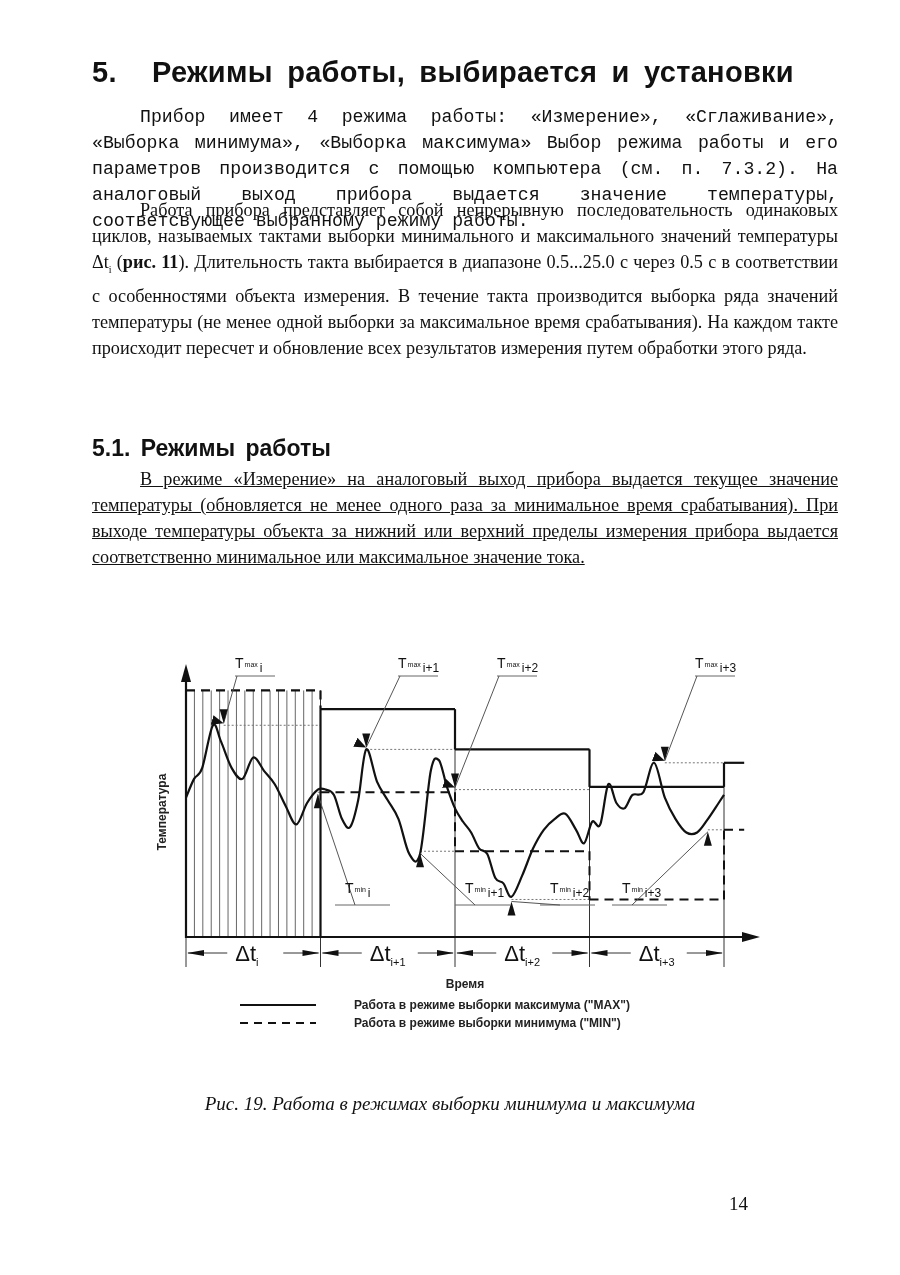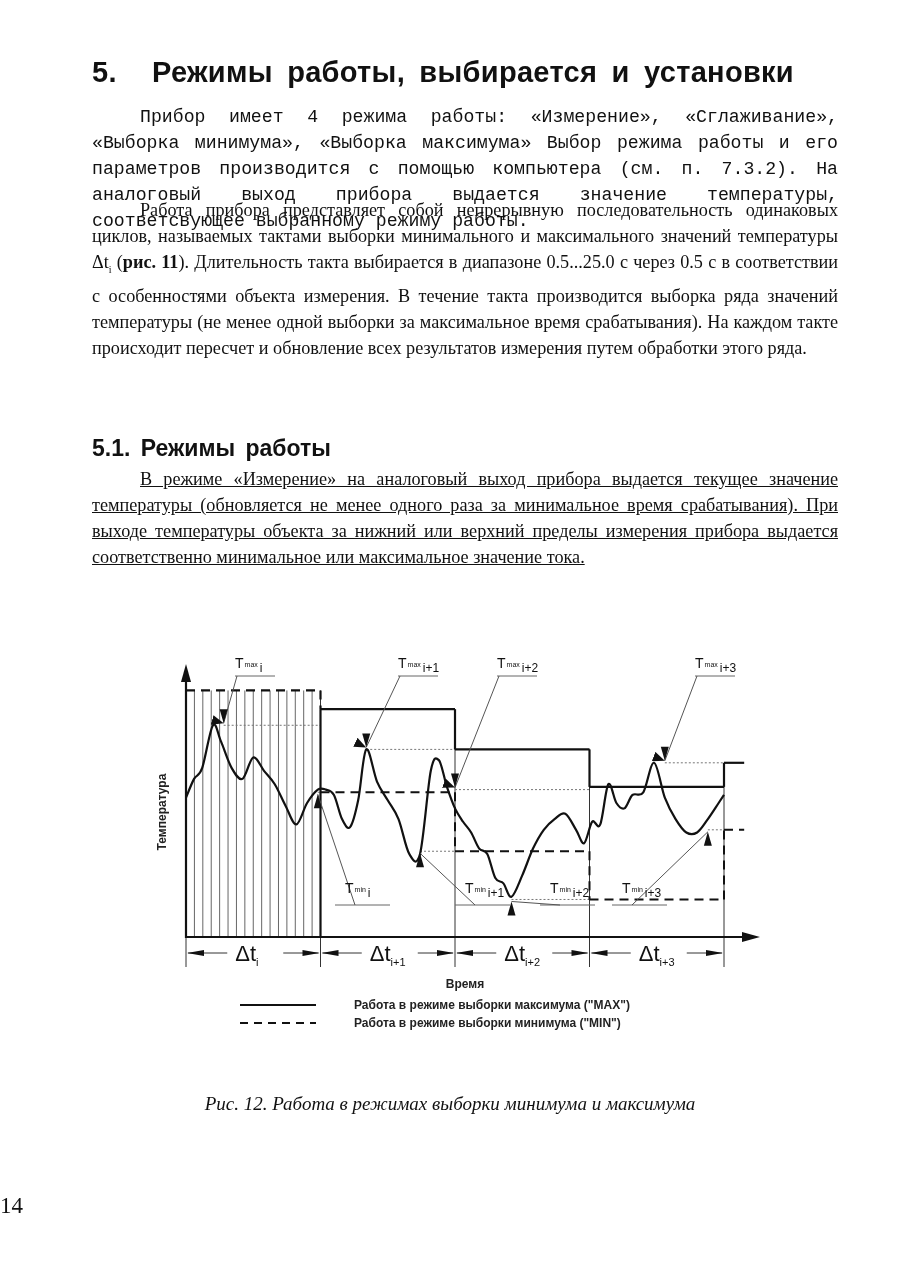--- a/index.html
+++ b/index.html
@@ -6,21 +6,21 @@
   body { width:900px; height:1275px; position:relative; overflow:hidden; color:#111; }
   .page { position:absolute; left:0; top:0; width:900px; height:1275px; }
   .h1 { position:absolute; left:92px; top:56px; font-family:"Liberation Sans", sans-serif; font-weight:bold; font-size:29px; letter-spacing:0.3px; word-spacing:6px; margin:0; }
   .h1 .num { display:inline-block; width:60px; }
   .h2 { position:absolute; left:92px; top:435px; font-family:"Liberation Sans", sans-serif; font-weight:bold; font-size:23px; margin:0; word-spacing:4px; }
   .para { position:absolute; left:92px; width:746px; font-family:"Liberation Serif", serif; font-size:18.2px; line-height:26px; text-align:justify; text-indent:48px; margin:0; }
   .p1 { top:104px;font-family:Liberation Mono, monospace; }
   .p2 { top:197px; }
   .p3 { top:466px;text-decoration:underline; }
   .caption { position:absolute; left:0; width:900px; top:1093px; text-align:center; font-family:"Liberation Serif", serif; font-style:italic; font-size:19px; }
-  .pagenum { position:absolute; left:0; width:748px; top:1193px; text-align:left; font-family:"Liberation Serif", serif; font-size:23px; }
+  .pagenum { position:absolute; left:0; width:748px; top:1193px; text-align:right; font-family:"Liberation Serif", serif; font-size:19px; }
   svg.chart { position:absolute; left:0; top:0; }
   .lbl { font-family:"Liberation Sans", sans-serif; }
 </style>
 </head>
 <body>
 
 <div class="page">
 
   <h1 class="h1"><span class="num">5.</span><span>Режимы работы, выбирается и установки</span></h1>
 
@@ -163,15 +163,15 @@
     <text class="lbl" x="465" y="988" font-size="12" font-weight="bold" text-anchor="middle" fill="#222">Время</text>
 
     <g>
       <line x1="240" y1="1005" x2="316" y2="1005" stroke="#111" stroke-width="2"></line>
       <line x1="240" y1="1023" x2="316" y2="1023" stroke="#111" stroke-width="2" stroke-dasharray="8,6"></line>
       <text class="lbl" x="354" y="1009" font-size="12" font-weight="bold" fill="#222">Работа в режиме выборки максимума ("MAX")</text>
       <text class="lbl" x="354" y="1027" font-size="12" font-weight="bold" fill="#222">Работа в режиме выборки минимума ("MIN")</text>
     </g>
   </svg>
 
-  <div class="caption">Рис. 12.  Работа в режимах выборки минимума и максимума</div>
+  <div class="caption">Рис. 19.  Работа в режимах выборки минимума и максимума</div>
   <div class="pagenum">14</div>
 </div>
 
 </body></html>

